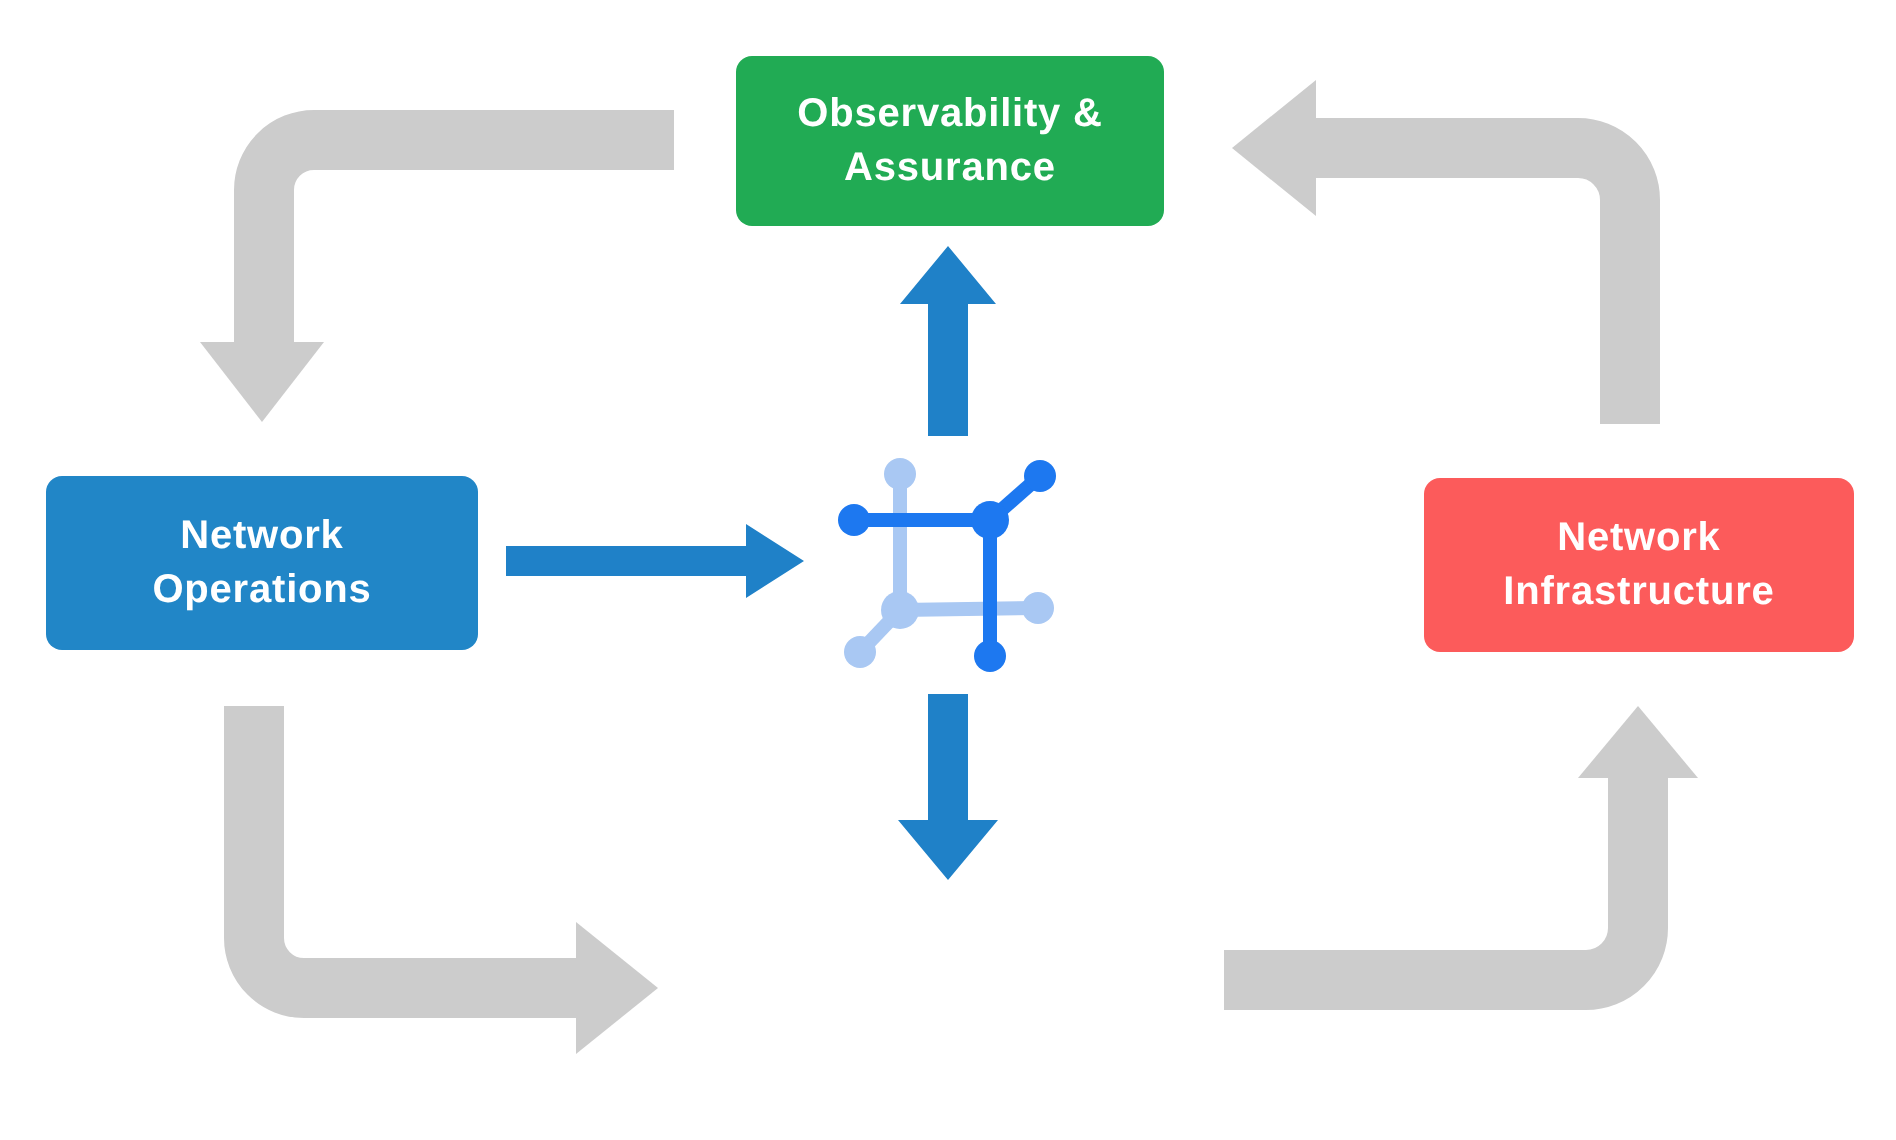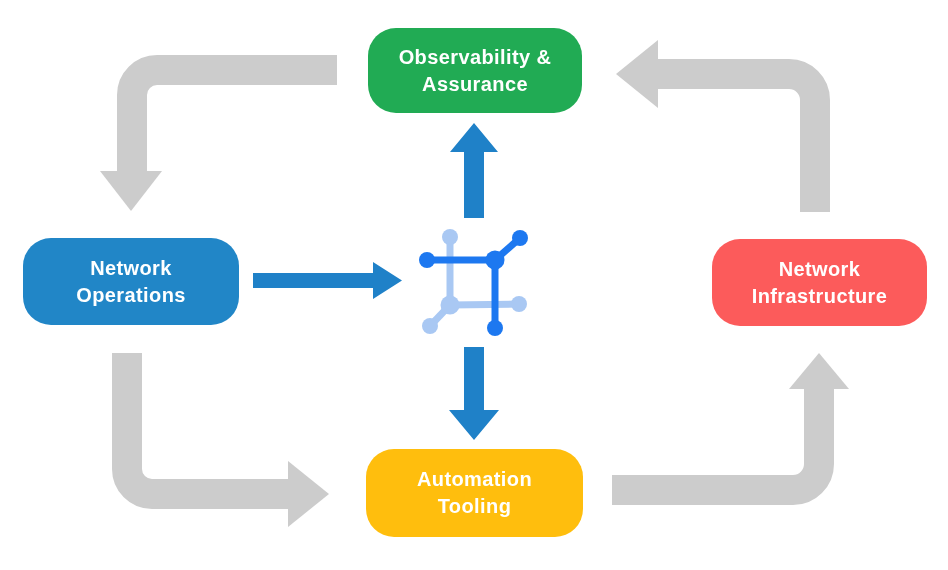--- a/index.html
+++ b/index.html
@@ -9,21 +9,21 @@
     font-family: "Liberation Sans", sans-serif;
     position: relative;
     overflow: hidden;
   }
   .stage { position: relative; width: 948px; height: 570px; }
   .arrows-layer {
     position: absolute; left: 0; top: 0; width: 948px; height: 570px;
   }
   .node {
     position: absolute;
-    border-radius: 28px;
+    border-radius: 8px;
     color: var(--node-text, #fff);
     display: flex; align-items: center; justify-content: center;
     text-align: center;
     font-size: 20px; font-weight: 700;
     letter-spacing: 0.4px;
     line-height: 1.35;
     white-space: pre-line;
   }
   .node-observability { left: 368px; top: 28px;  width: 214px; height: 85px; background: var(--node-green); }
   .node-operations    { left: 23px;  top: 238px; width: 216px; height: 87px; background: var(--node-blue); }
@@ -88,16 +88,14 @@
 
   <div class="node node-observability">Observability &amp;
 Assurance</div>
 
   <div class="node node-operations">Network
 Operations</div>
 
   <div class="node node-infrastructure">Network
 Infrastructure</div>
 
-  <div class="node node-automation">Automation
-Tooling</div>
 
 </div>
 
 </body></html>

